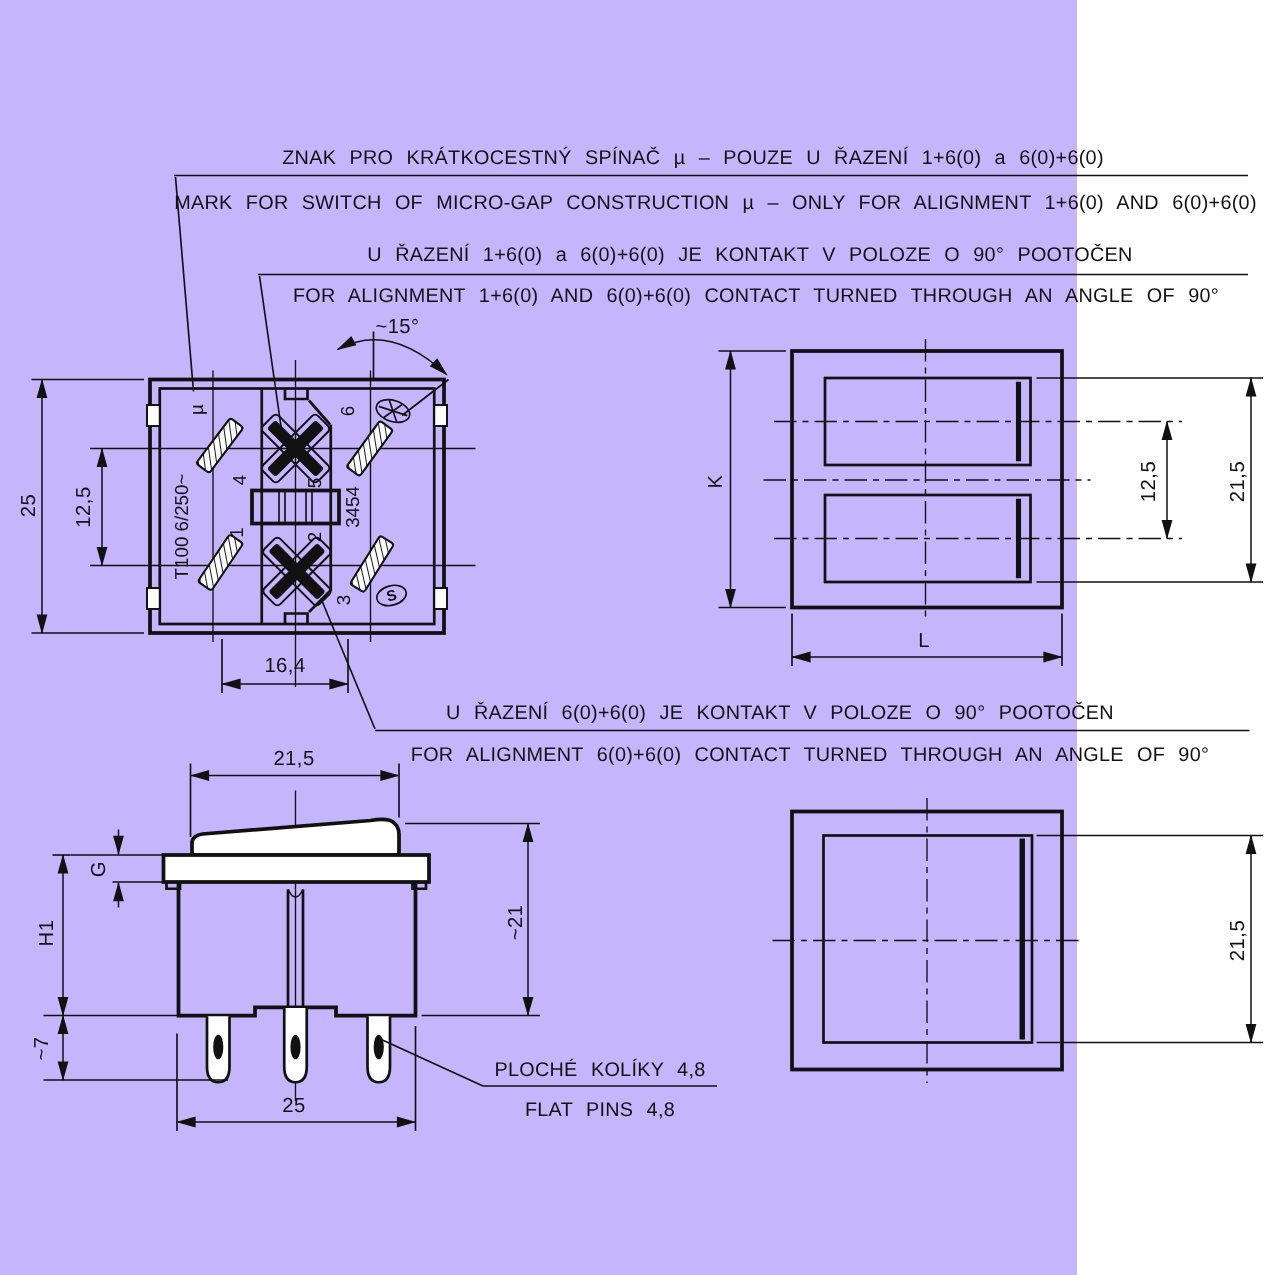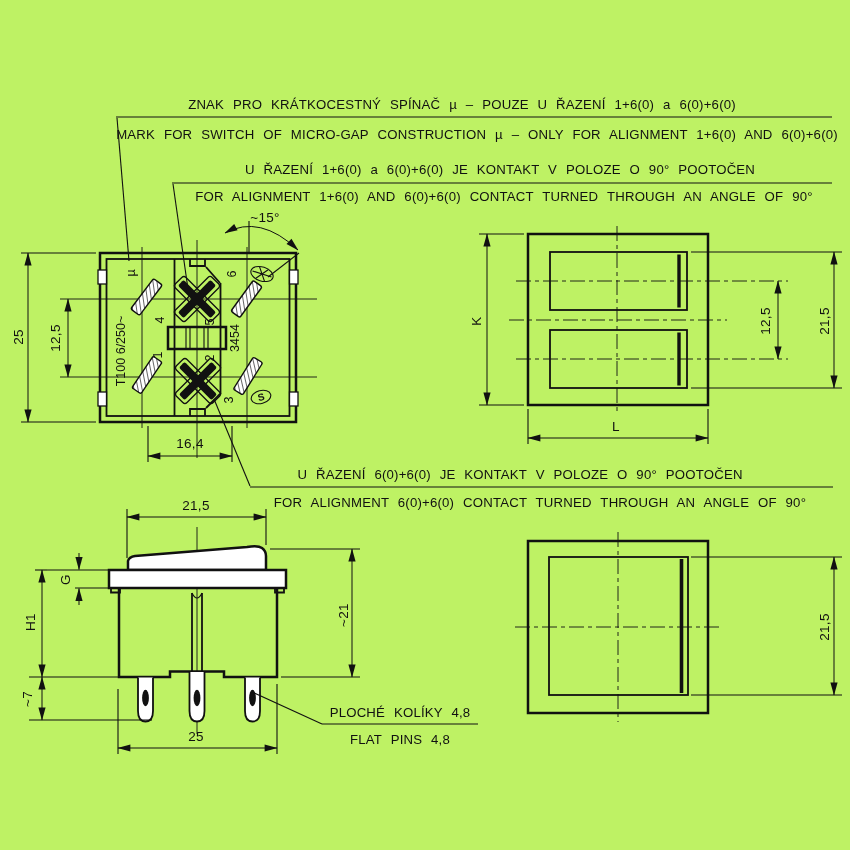--- a/index.html
+++ b/index.html
@@ -1,16 +1,16 @@
 <!DOCTYPE html>
 <html><head>
 <meta charset="utf-8">
 <style>
   html,body{margin:0;padding:0;background:#fff;}
-  .page{width:850px;height:850px;position:relative;background:#bef264;text-align:right;}
+  .page{width:718px;height:850px;position:relative;background:#c4b5fd;text-align:right;}
   svg{position:absolute;top:0;left:0;}
   svg text{fill:#111;font-family:"Liberation Sans",sans-serif;}
   .note{font-size:13.2px;word-spacing:5px;letter-spacing:.2px;}
   .dimtext{font-size:13.5px;letter-spacing:.3px;}
   .marktext{font-size:12.5px;}
   .thick{fill:none;stroke:#111;stroke-width:2.5;stroke-linejoin:miter;}
   .med{fill:none;stroke:#111;stroke-width:1.8;}
   .thin{fill:none;stroke:#111;stroke-width:1.1;}
   .hair{fill:none;stroke:#111;stroke-width:.9;}
   .center{fill:none;stroke:#111;stroke-width:.9;stroke-dasharray:15 4 4 4;}

